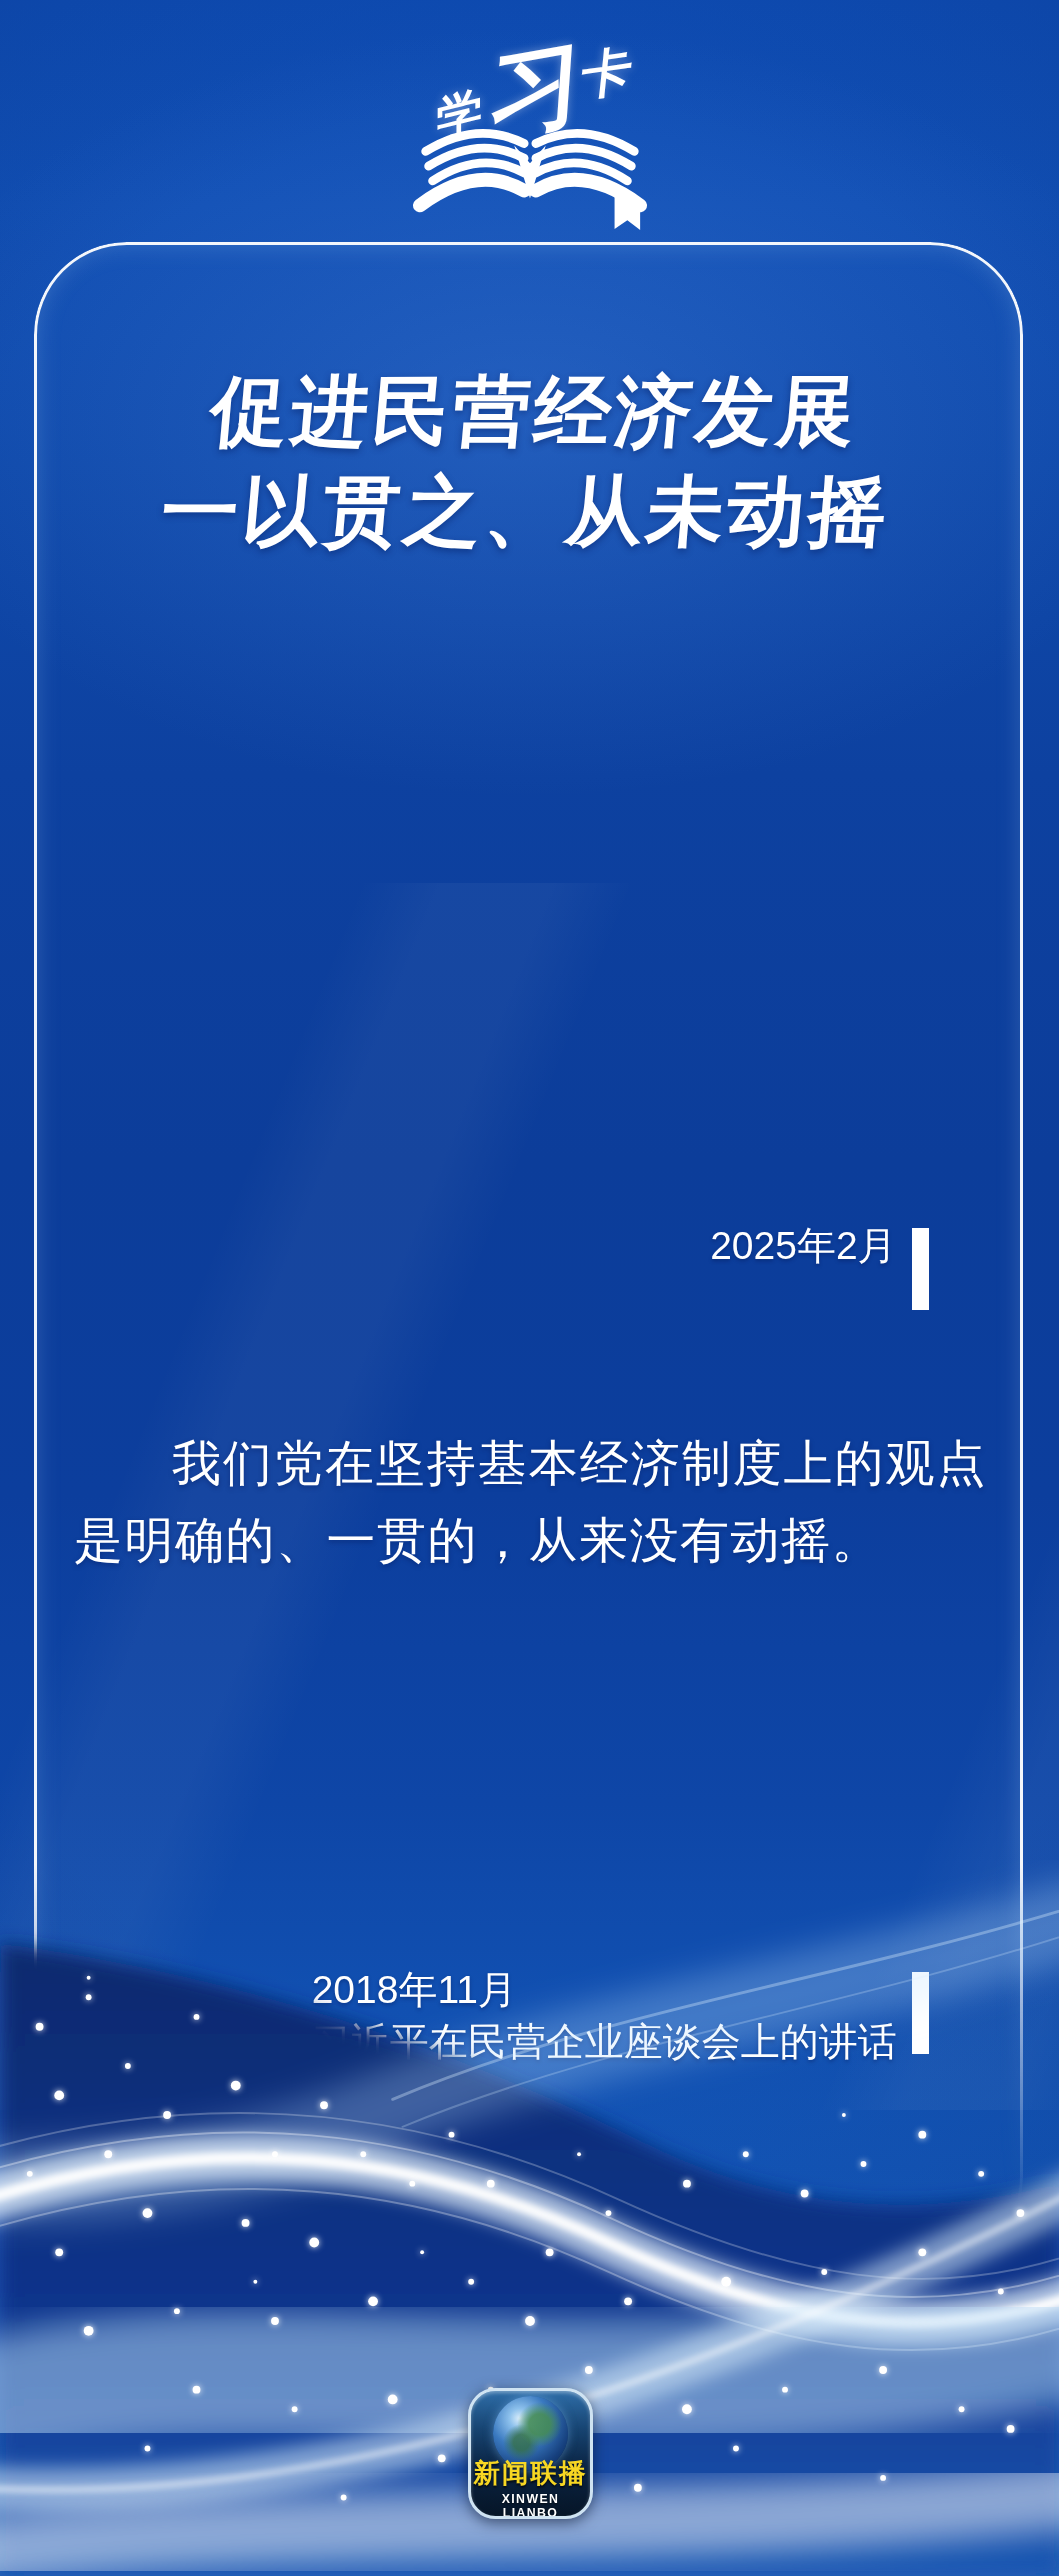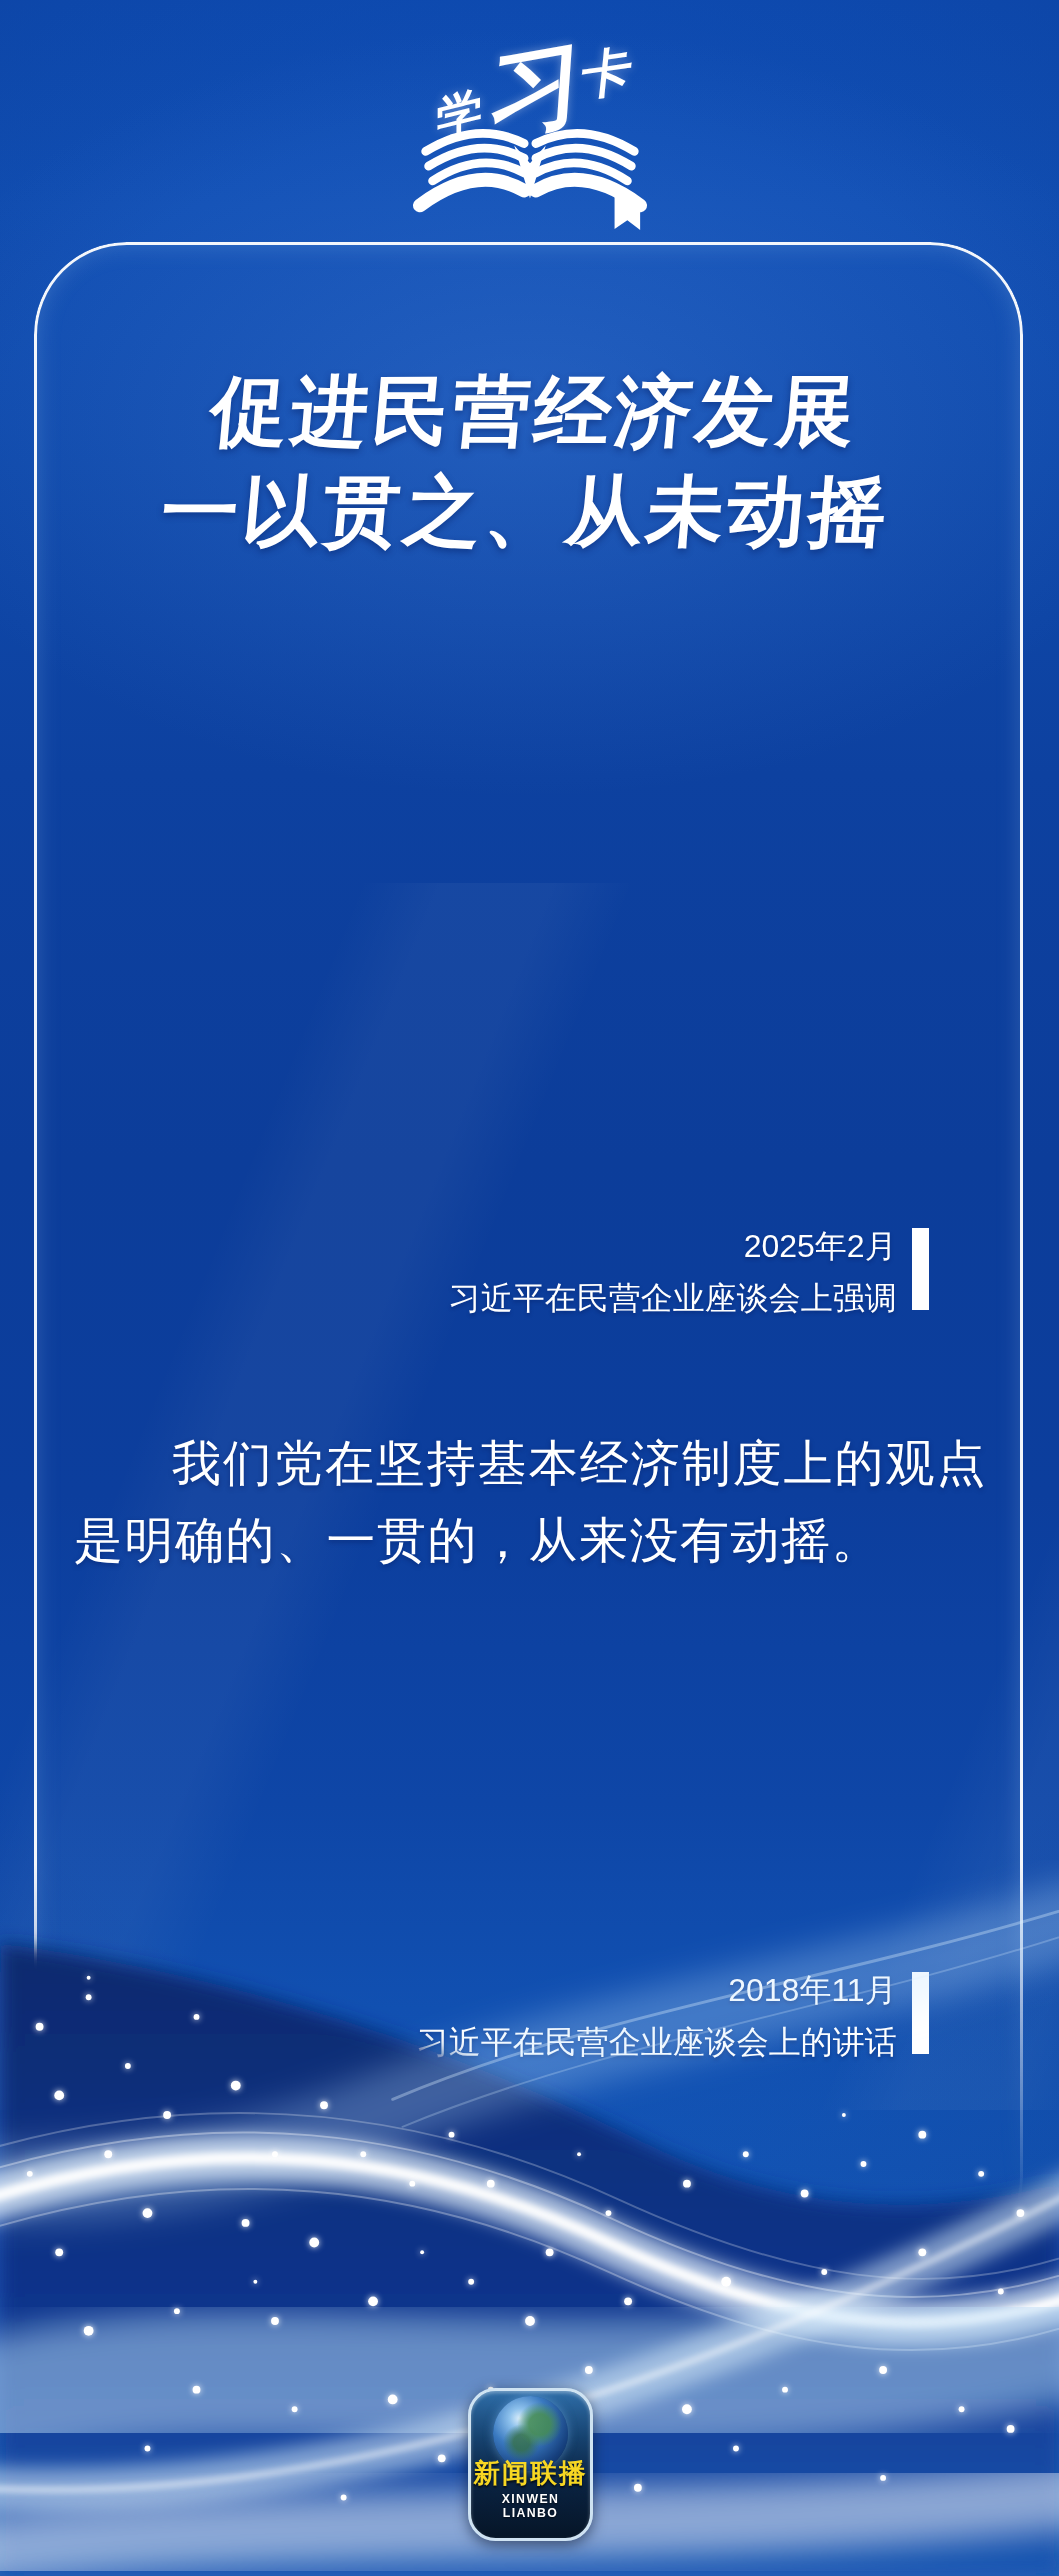--- a/index.html
+++ b/index.html
@@ -43,28 +43,28 @@
   
   .para{position:absolute;left:74px;width:913px;margin:0;
     font-size:49px;line-height:77px;letter-spacing:1.5px;font-weight:500;
     text-align:justify;text-align-last:left;text-indent:2em;
     text-shadow:0 2px 4.9px rgba(0,20,80,0.40);}
   .em{font-weight:900;text-decoration:underline;text-decoration-thickness:4.9px;
     text-underline-offset:14.7px;text-decoration-skip-ink:none;}
   .hang{display:inline-block;width:0;overflow:visible;white-space:nowrap;font-weight:500;}
   
   .attr{position:absolute;right:131px;display:flex;align-items:flex-start;}
-  .attr-text{text-align:right;font-size:32px;line-height:52px;font-weight:500;
+  .attr-text{text-align:left;font-size:39px;line-height:52px;font-weight:500;
     text-shadow:0 2px 3.9px rgba(0,20,80,0.4);}
   .attr-bar{width:16.7px;height:82px;background:#ffffff;margin-left:15.7px;margin-top:7.9px;}
   
   .waves{position:absolute;left:0;bottom:0;width:1060px;height:716px;}
   
   .app-icon{
-    position:absolute;left:468px;top:2388px;width:125px;height:153px;box-sizing:border-box;
+    position:absolute;left:468px;top:2388px;width:125px;height:131px;box-sizing:border-box;
     border:3.9px solid #cfe3f2;border-radius:27.5px;
     background:linear-gradient(180deg,#2e6da8 0%,#16426f 32%,#0a2342 62%,#061527 100%);
     box-shadow:0 3.9px 13.7px rgba(3,15,40,0.55), inset 0 2px 3.9px rgba(255,255,255,0.35);
     overflow:hidden;text-align:center;
   }
   .globe{width:75px;height:75px;margin:4.9px auto 0;border-radius:50%;
     background:
       radial-gradient(circle at 62% 38%, rgba(70,140,80,0.85) 0 16%, rgba(70,140,80,0) 34%),
       radial-gradient(circle at 38% 62%, rgba(52,110,70,0.8) 0 12%, rgba(52,110,70,0) 28%),
       radial-gradient(circle at 35% 30%, #d8ecfa 0%, #8cc0ec 14%, #3a79c0 40%, #16407e 72%, #081f44 100%);
@@ -107,21 +107,20 @@
 
   <div class="title">
     <div>促进民营经济发展</div>
     <div>一以贯之、从未动摇</div>
   </div>
 
 
   <div class="attr" style="top:1220px">
     <div class="attr-text">
       <div>2025年2月</div>
-      <div>习近平在民营企业座谈会上强调</div>
     </div>
     <div class="attr-bar"></div>
   </div>
 
   <p class="para" style="top:1425px"><span>我们党在坚持基本经济制度上的观点是明确的、一贯的，从来没有动摇。</span></p>
 
 
   <div class="attr" style="top:1964px">
     <div class="attr-text">
       <div>2018年11月</div>

